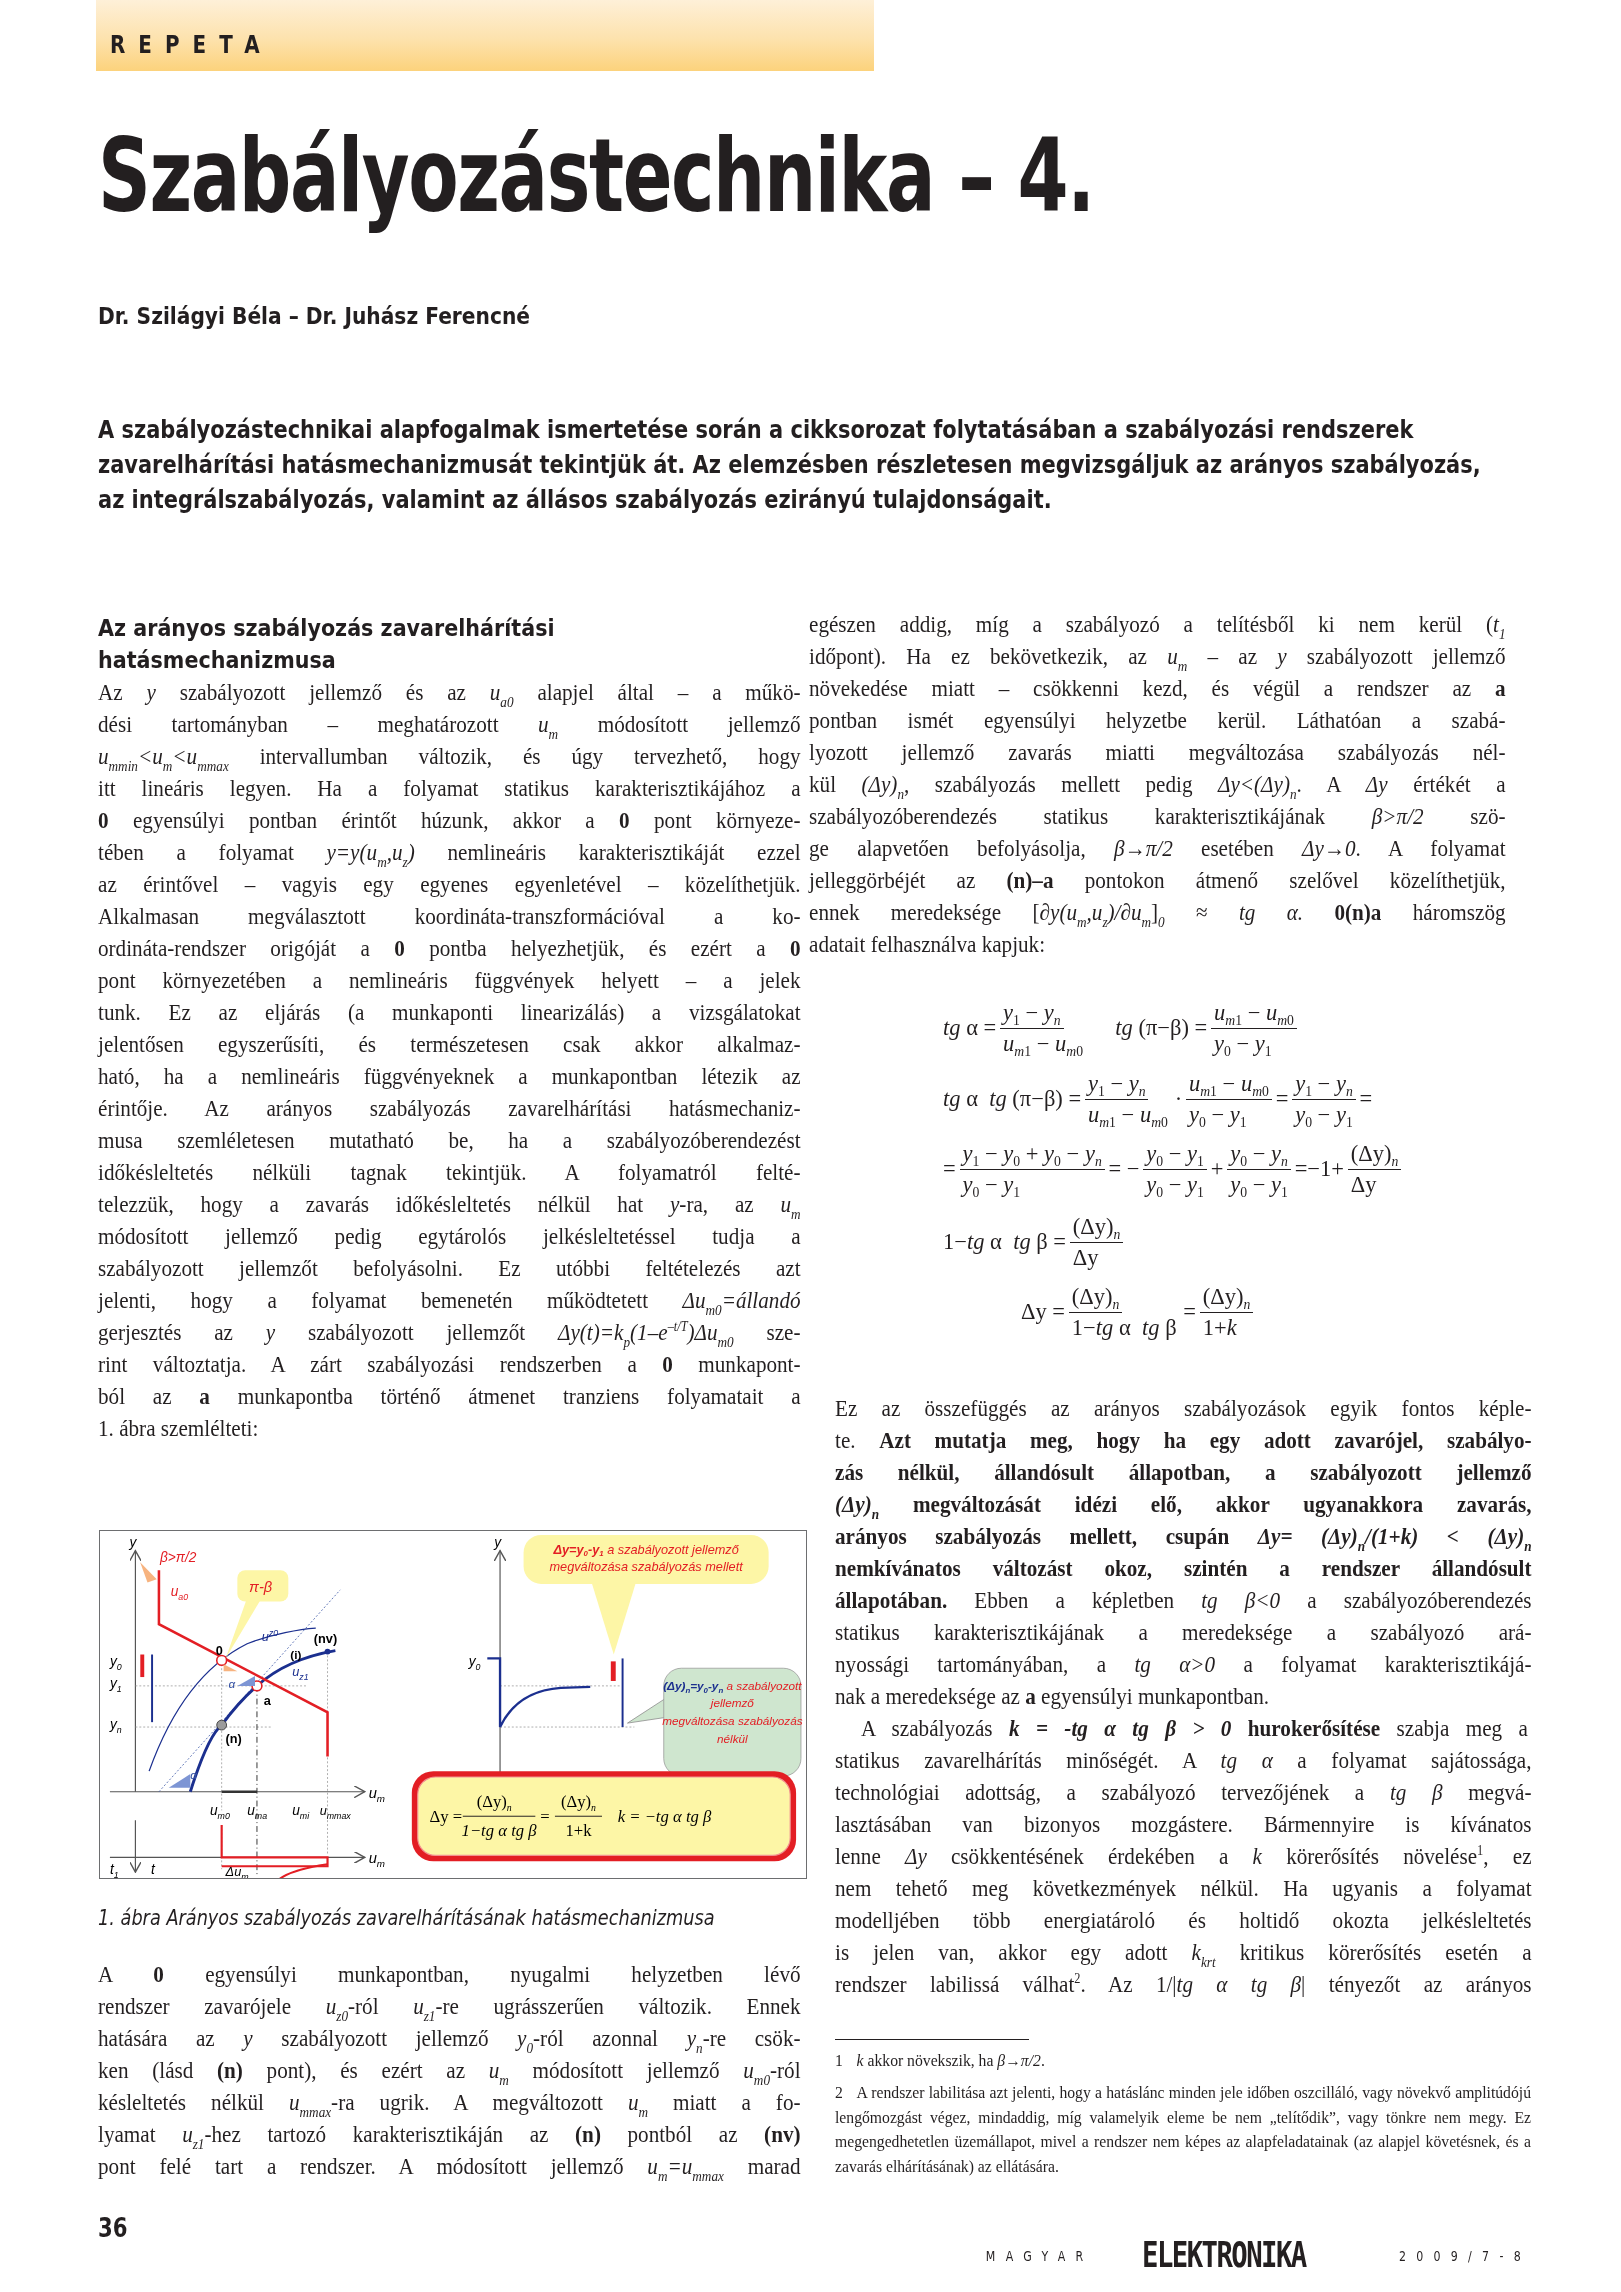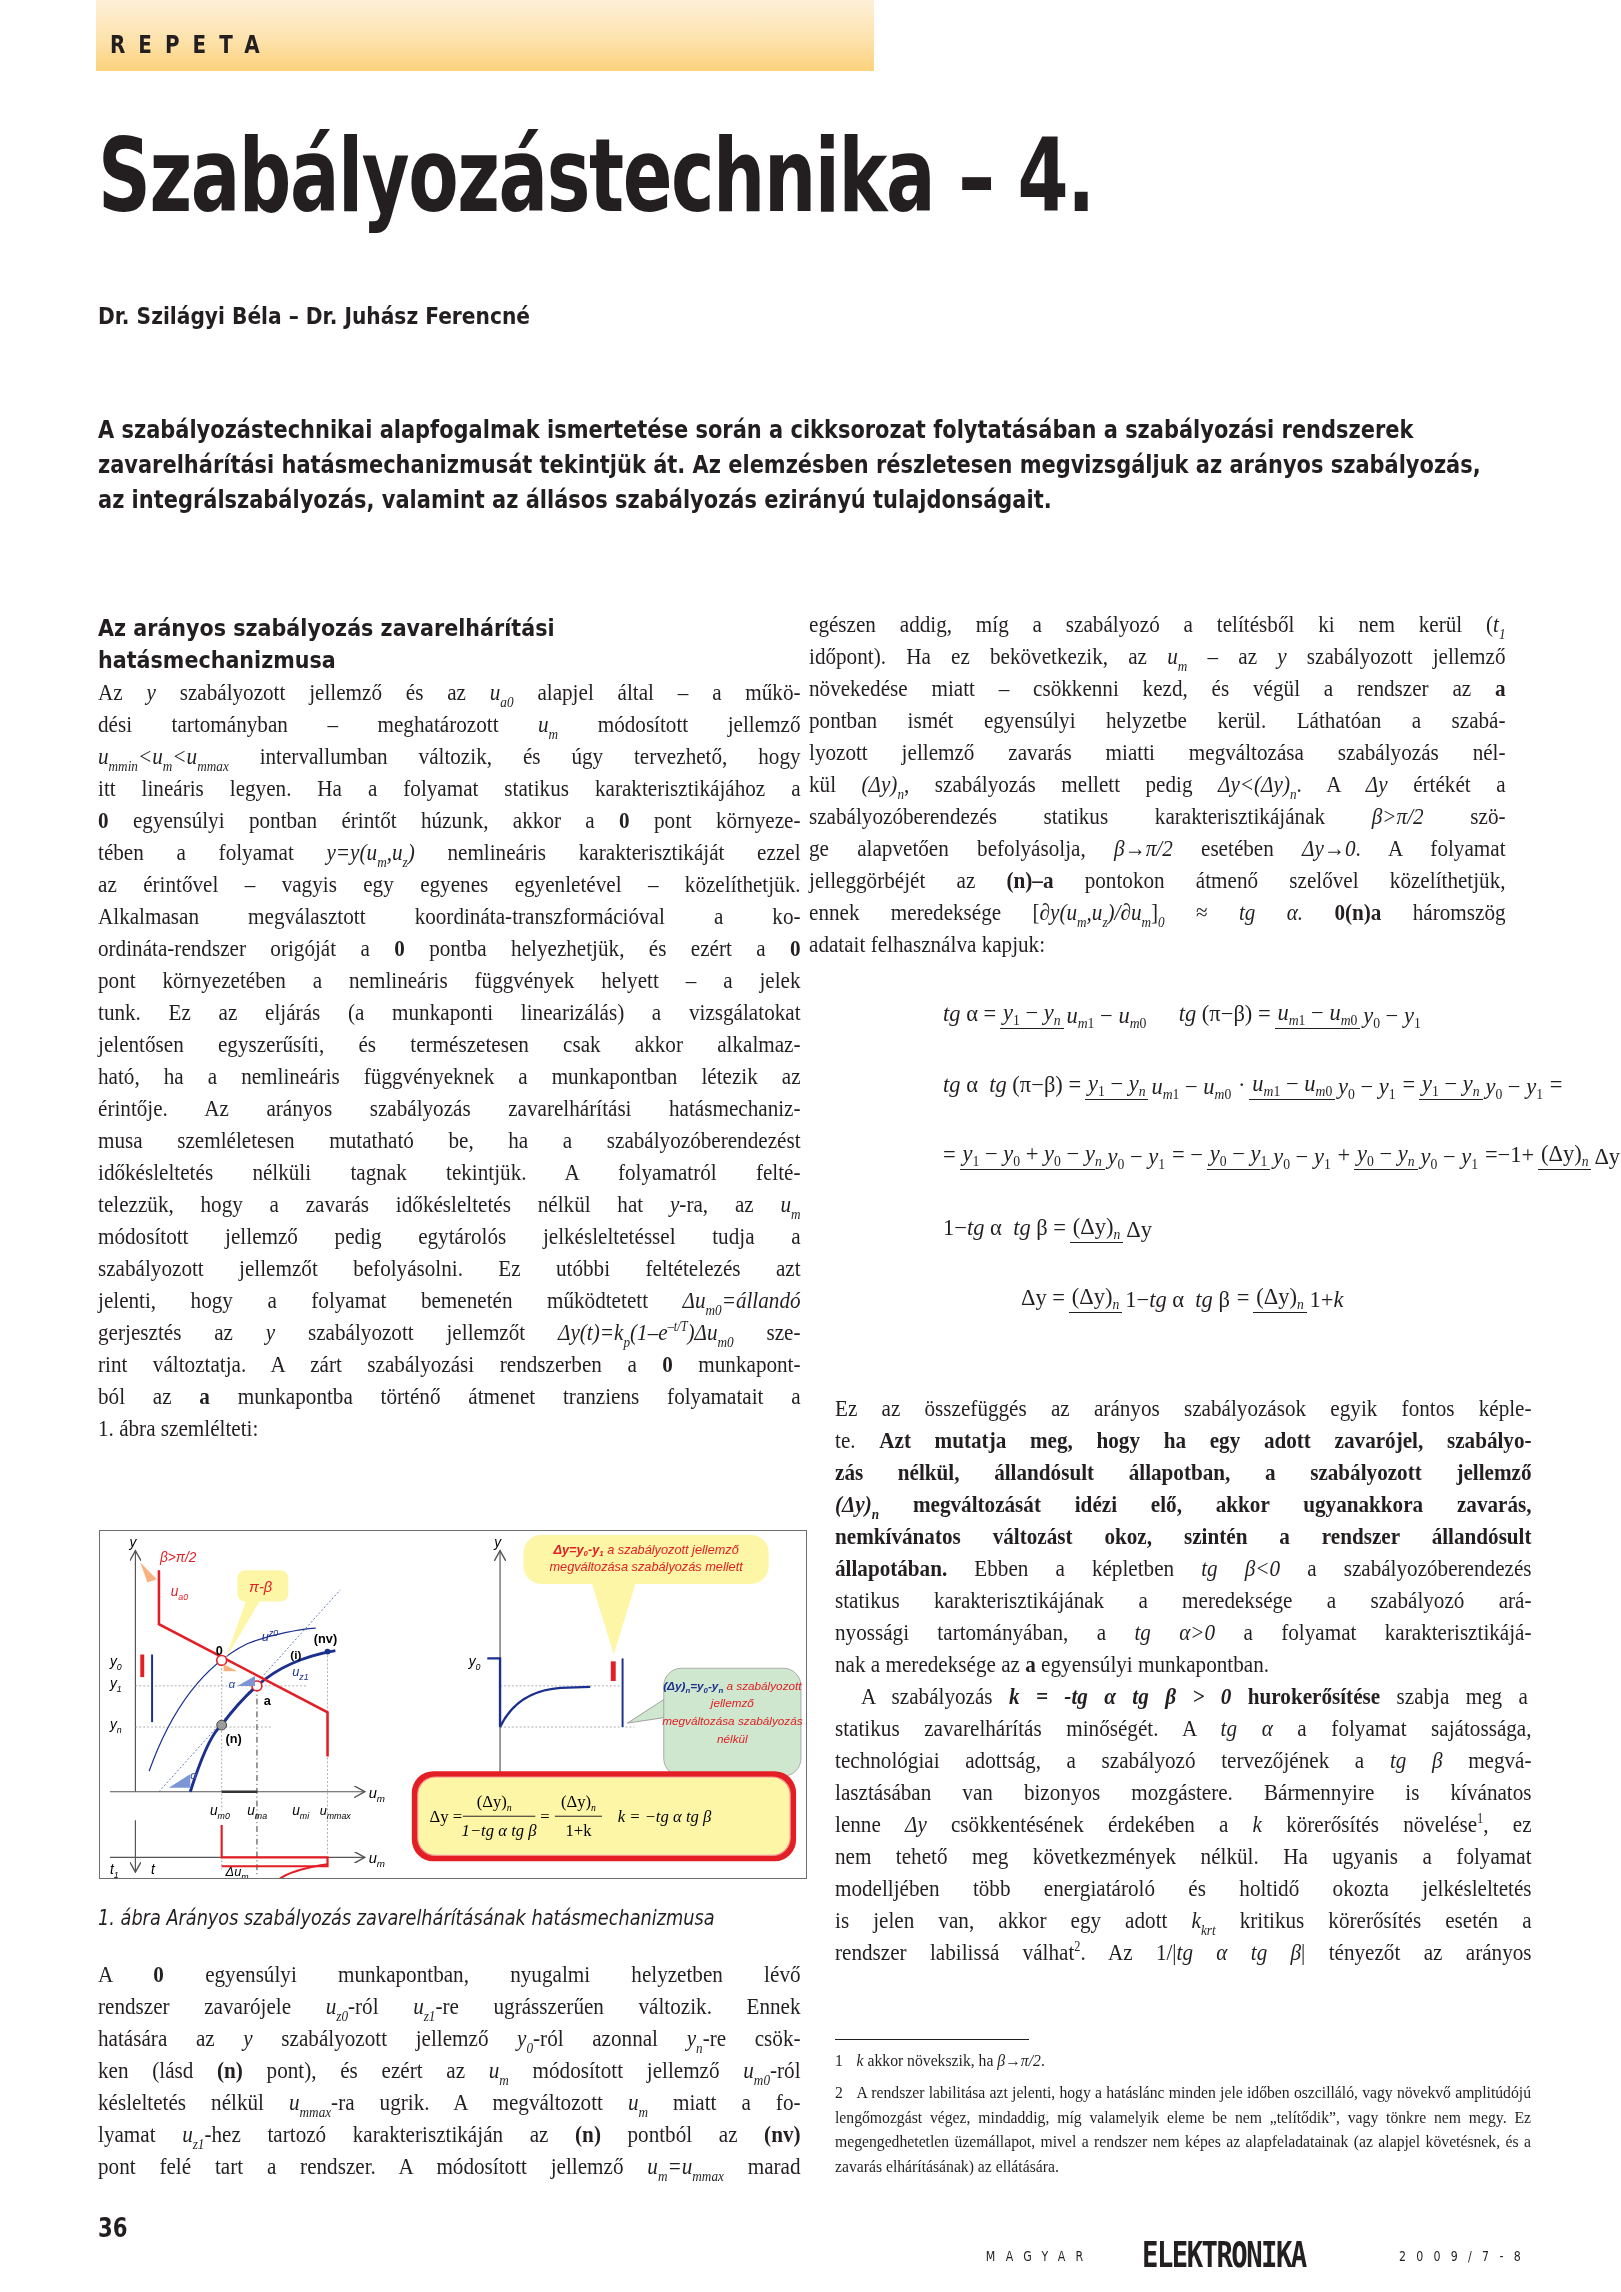--- a/index.html
+++ b/index.html
@@ -28,21 +28,21 @@
   sup { font-size:13.7px; line-height:0; }
   .i { font-style:italic; }
   .b { font-weight:bold; }
   
   .figure { position:absolute; left:99px; top:1530px; width:708px; height:349px; border:1.5px solid #6d6e70; box-sizing:border-box; }
   .fig-caption { position:absolute; left:98px; top:1906px; font-family:"DejaVu Sans", sans-serif; font-style:italic;
     font-size:20.6px; transform:scaleX(0.86); transform-origin:left top; white-space:nowrap; }
   
   .eqblock { position:absolute; left:943px; top:1000px; width:588px; height:372px; }
   .eq-row { position:absolute; font-family:Liberation Serif, serif; font-size:22.5px; display:flex; align-items:center; white-space:nowrap; }
-  .frac { display:inline-flex; flex-direction:row; align-items:center; vertical-align:middle; margin:0 3.9px; }
+  .frac { display:inline-flex; flex-direction:column; align-items:flex-start; vertical-align:middle; margin:0 3.9px; }
   .frac .num { padding:0 2.9px 2px; border-bottom:1.3px solid #231f20; line-height:1.15; }
   .frac .den { padding:2px 2.9px 0; line-height:1.15; }
   .eq-row sub { font-size:13.7px; vertical-align:-4.9px; font-style:normal; }
   .eq-row .it { font-style:italic; }
   .sp { display:inline-block; width:25.5px; }
   .footnote-rule { position:absolute; left:835px; top:2039px; width:194px; border-top:1.5px solid #231f20; }
   .footnotes { position:absolute; left:835px; top:2049px; width:696px; font-family:"Liberation Serif", serif; font-size:15.7px; line-height:24.5px; }
   .footnotes .fn { text-align:justify; }
   .footnotes .fn-num { display:inline-block; width:21.6px; }
   .footnotes .fn2 { margin-top:7.8px; }
@@ -304,20 +304,21 @@
         <span class="den">1+<span class="it">k</span></span>
       </span>
   </div>
 </div>
 
 <div class="col" style="left:835px; top:1392px; width:696px;">
   <div class="line"><span class="txt">Ez az összefüggés az arányos szabályozások egyik fontos képle-</span></div>
   <div class="line"><span class="txt"><span>te. </span><span class="b">Azt mutatja meg, hogy ha egy adott zavarójel, szabályo-</span></span></div>
   <div class="line"><span class="txt b">zás nélkül, állandósult állapotban, a szabályozott jellemző</span></div>
   <div class="line"><span class="txt b"><span class="i">(Δy)</span><sub>n</sub><span> megváltozását idézi elő, akkor ugyanakkora zavarás,</span></span></div>
+  <div class="line"><span class="txt b"><span>arányos szabályozás mellett, csupán </span><span class="i">Δy= (Δy)</span><sub>n</sub><span class="i">/(1+k) &lt; (Δy)</span><sub>n</sub></span></div>
   <div class="line"><span class="txt b">nemkívánatos változást okoz, szintén a rendszer állandósult</span></div>
   <div class="line"><span class="txt"><span class="b">állapotában.</span><span> Ebben a képletben </span><span class="i">tg β&lt;0</span><span> a szabályozóberendezés</span></span></div>
   <div class="line"><span class="txt">statikus karakterisztikájának a meredeksége a szabályozó ará-</span></div>
   <div class="line"><span class="txt"><span>nyossági tartományában, a </span><span class="i">tg α&gt;0</span><span> a folyamat karakterisztikájá-</span></span></div>
   <div class="line last"><span class="txt left"><span>nak a meredeksége az </span><span class="b">a</span><span> egyensúlyi munkapontban.</span></span></div>
   <div class="line"><span class="txt" style="padding-left:29px; width:calc(111.2% - 33px);"><span>A szabályozás </span><span class="b i">k = -tg α tg β &gt; 0</span><span class="b"> hurokerősítése</span><span> szabja meg a</span></span></div>
   <div class="line"><span class="txt"><span>statikus zavarelhárítás minőségét. A </span><span class="i">tg α</span><span> a folyamat sajátossága,</span></span></div>
   <div class="line"><span class="txt"><span>technológiai adottság, a szabályozó tervezőjének a </span><span class="i">tg β</span><span> megvá-</span></span></div>
   <div class="line"><span class="txt">lasztásában van bizonyos mozgástere. Bármennyire is kívánatos</span></div>
   <div class="line"><span class="txt"><span>lenne </span><span class="i">Δy</span><span> csökkentésének érdekében a </span><span class="i">k</span><span> körerősítés növelése</span><sup>1</sup><span>, ez</span></span></div>

